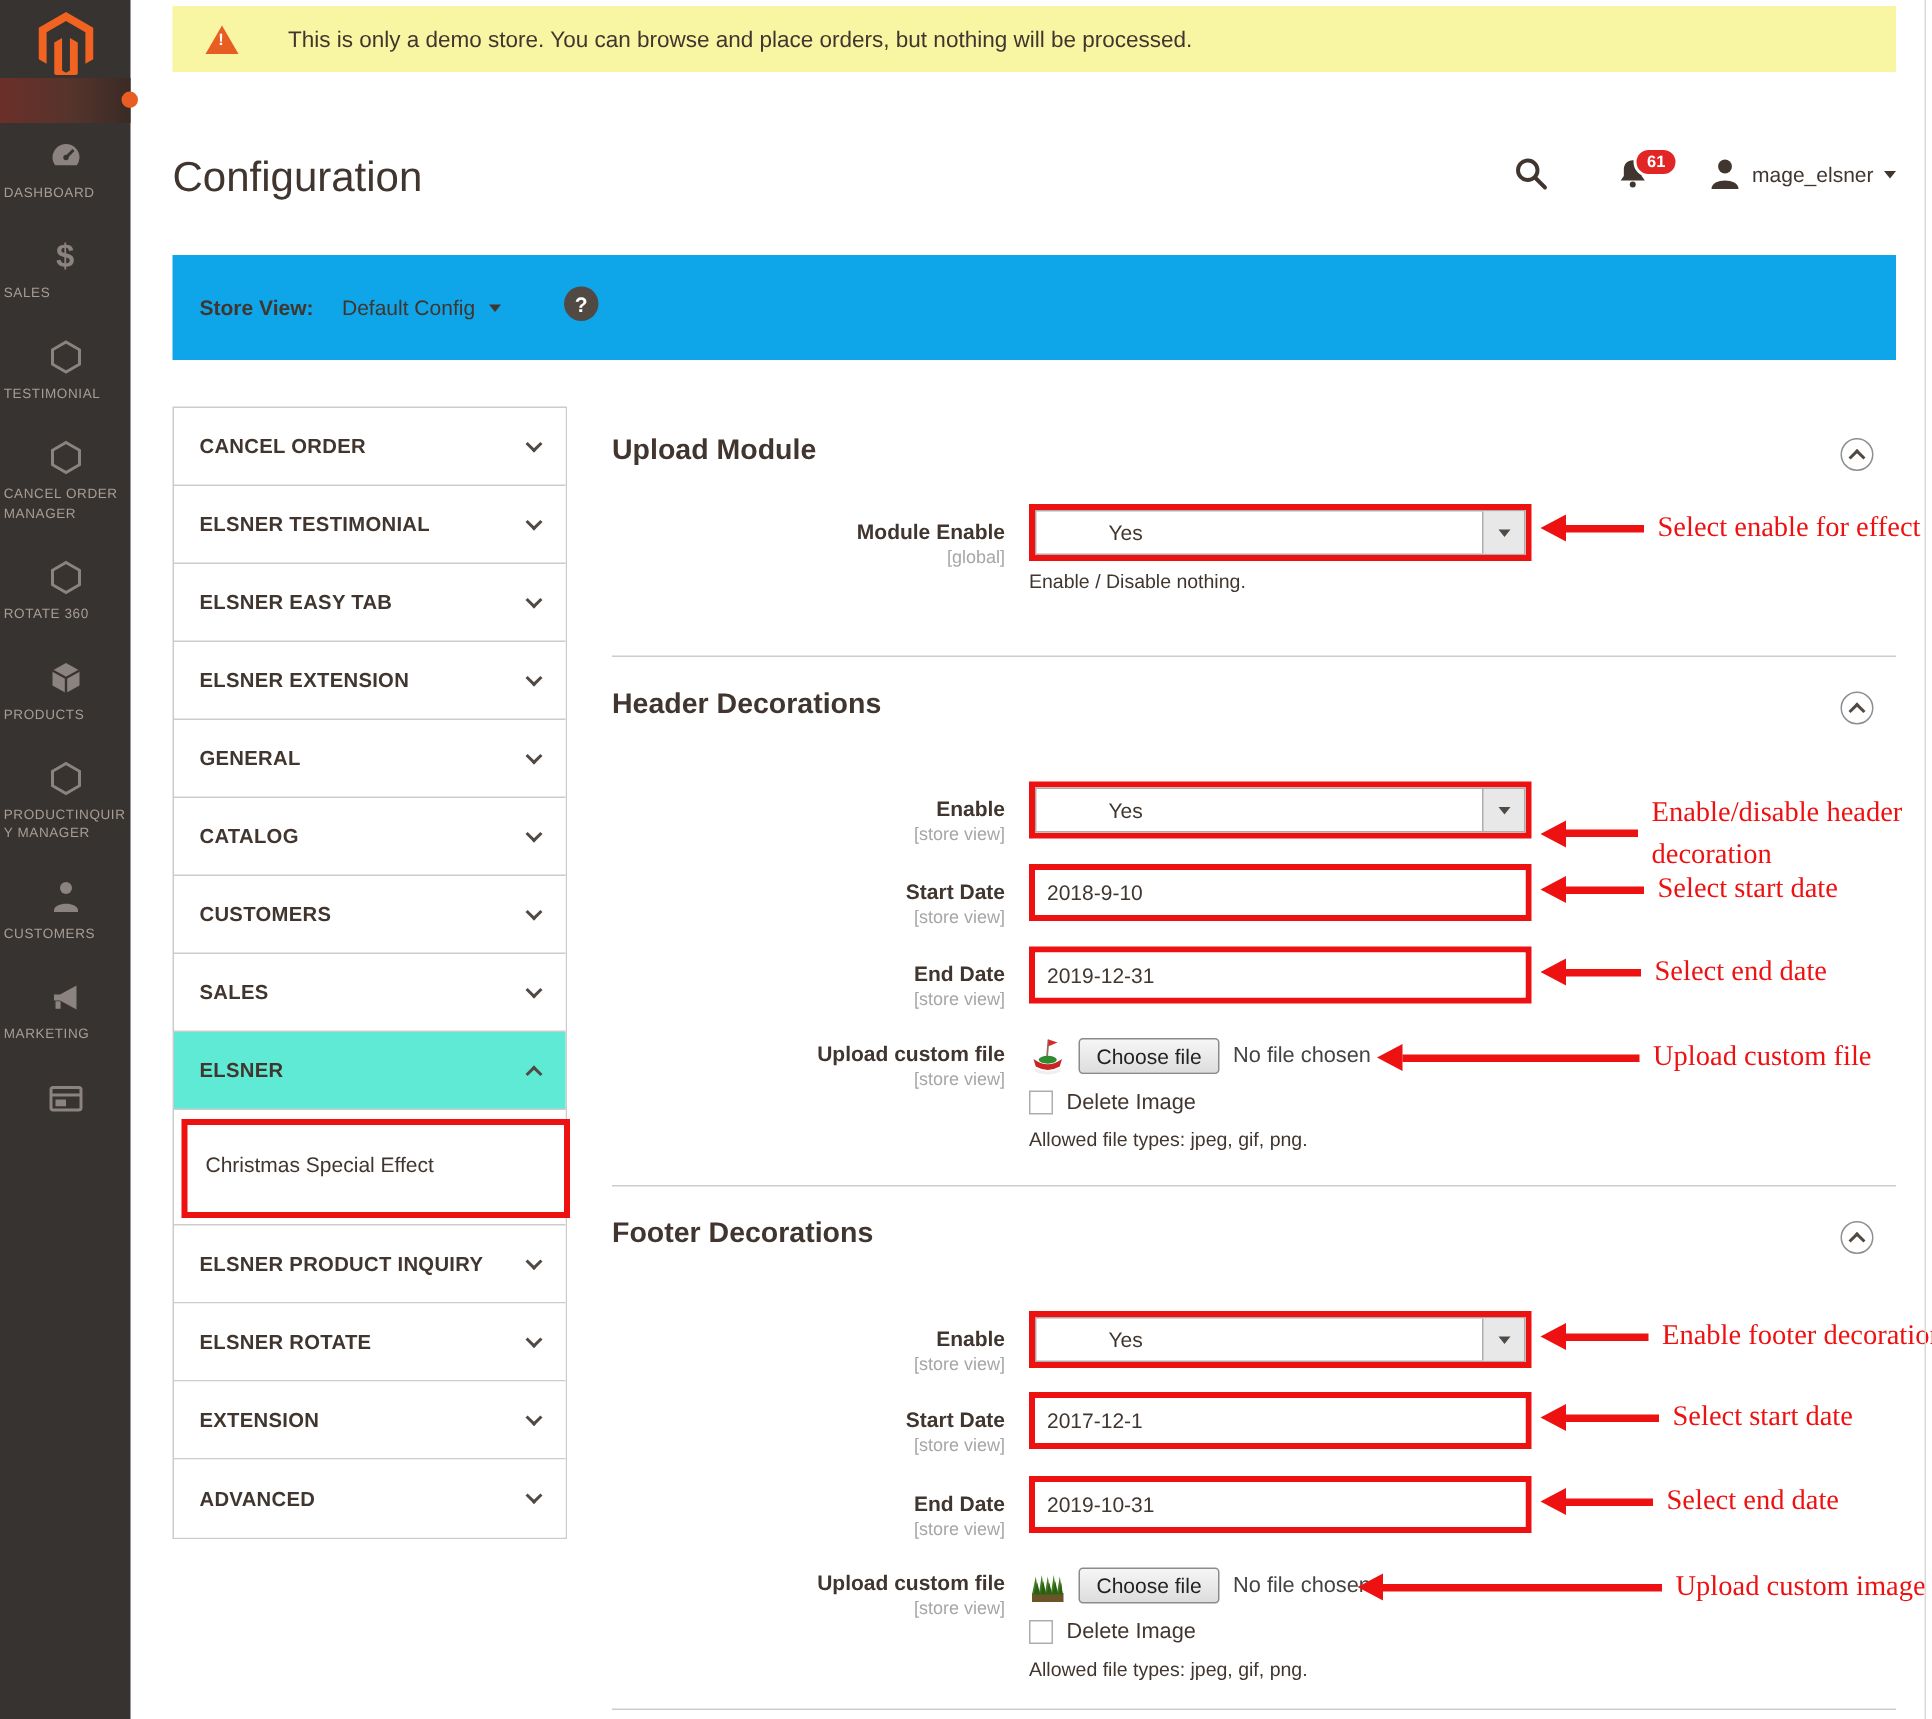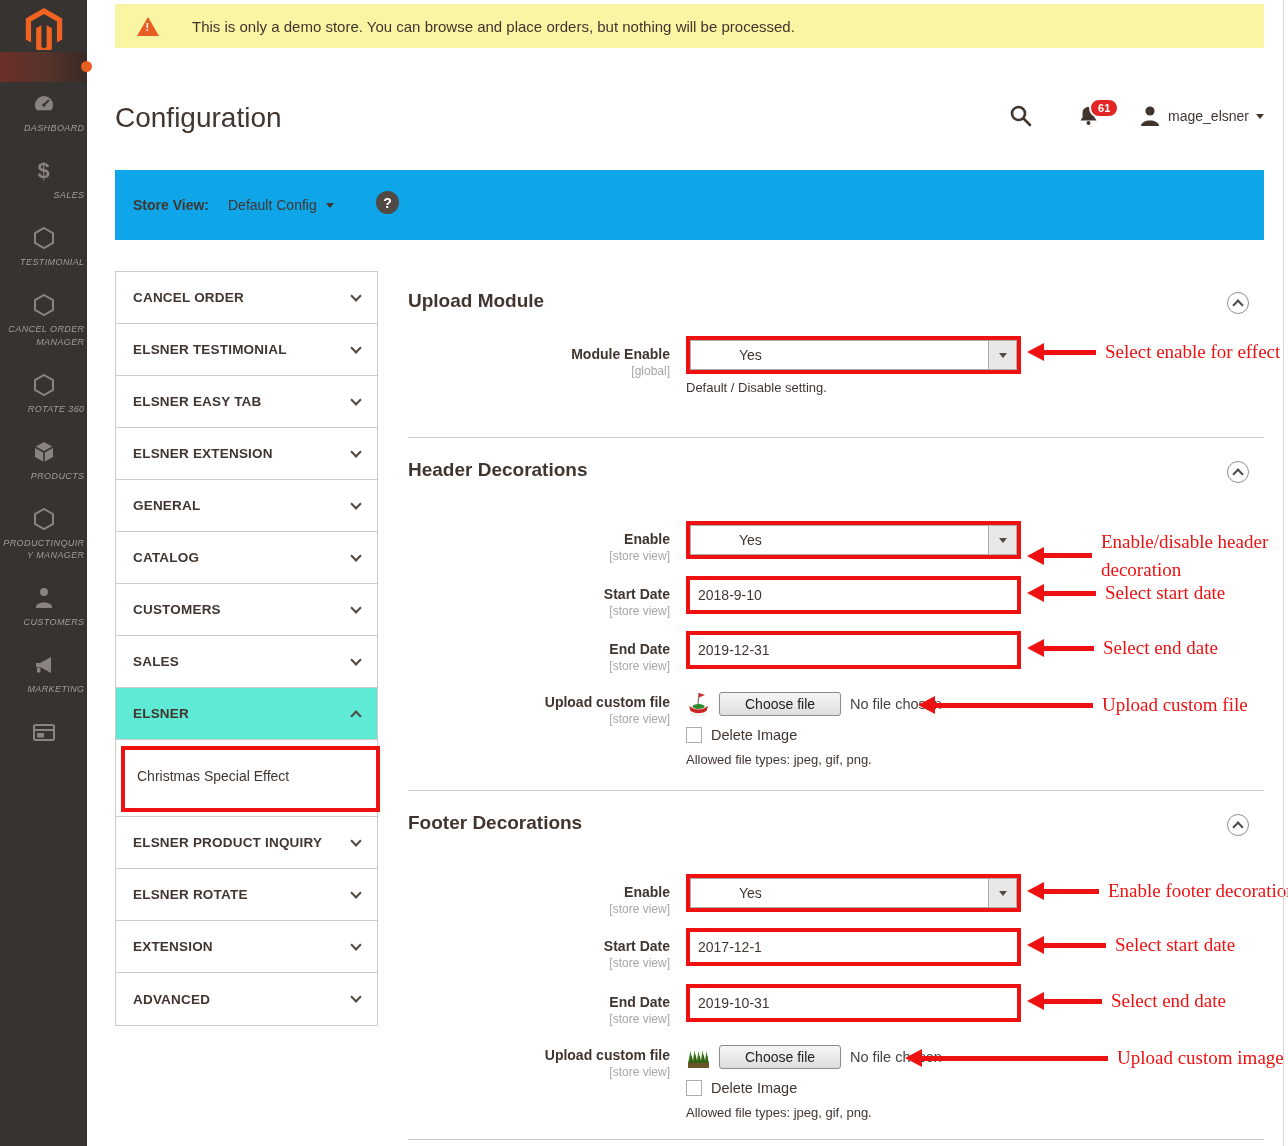--- a/index.html
+++ b/index.html
@@ -12,21 +12,21 @@
   .logo-wrap svg { width:38px; height:42px; }
   .menu-band { position:relative; height:30px; margin-top:2px;
     background:linear-gradient(to right,#6b2f28,#55342c 55%,#3a2a25); }
   .menu-band .band-dot { position:absolute; right:-5px; top:9px; width:11px; height:11px;
     border-radius:50%; background:#e85d22; }
   .side-items { display:flex; flex-direction:column; align-items:center; padding-top:9px; }
   .side-item { display:flex; flex-direction:column; align-items:center; width:84px;
     margin-bottom:24px; cursor:pointer; }
   .side-item .s-icon { height:26px; display:flex; align-items:center; justify-content:center; }
   .side-item .s-label { margin-top:5px; font-size:9px; color:#a79d95; letter-spacing:.4px;
-    text-align:right; line-height:1.35; width:82px; overflow-wrap:anywhere;font-style:italic; }
+    text-align:left; line-height:1.35; width:82px; overflow-wrap:anywhere; }
   .dollar { font-size:22px; font-weight:bold; color:#8a837f; line-height:1; }
 
   
   .banner { position:absolute; left:115px; top:4px; width:1149px; height:44px;
     background:#f8f5a3; display:flex; align-items:center; }
   .warn-tri { margin-left:22px; width:0; height:0; border-left:11px solid transparent;
     border-right:11px solid transparent; border-bottom:19px solid #e85d22; position:relative; }
   .warn-tri span { position:absolute; left:-2.5px; top:4px; color:#fff; font-weight:bold; font-size:11px; }
   .banner-text { margin-left:33px; font-size:15px; color:#41362f; }
 
@@ -95,21 +95,21 @@
   .sel .sel-caret { width:0; height:0; border-left:4px solid transparent; border-right:4px solid transparent;
     border-top:5px solid #514943; }
   .date-input { width:327px; height:30px; border:none; outline:none; padding:0 8px;
     font-size:14px; color:#41362f; font-family:"Liberation Sans", sans-serif; }
   .fcomment { margin-top:6px; font-size:13px; color:#41362f; }
 
   .file-line { display:flex; align-items:center; }
   .thumb { width:25px; height:26px; margin-right:8px; }
   .choose-btn { font-family:"Liberation Sans", sans-serif; font-size:14px; color:#222;
     background:linear-gradient(#f6f6f6,#dddddd); border:1px solid #8b8b8b; border-radius:3px;
-    padding:3px 25px; cursor:pointer; }
+    padding:3px 11px; cursor:pointer; }
   .file-status { margin-left:9px; font-size:14.5px; color:#444; }
   .chk-line { display:flex; align-items:center; margin-top:10px; }
   .checkbox { width:16px; height:16px; border:1px solid #adadad; background:#fff; cursor:pointer; }
   .chk-label { margin-left:9px; font-size:14.5px; color:#41362f; }
   .fnote { margin-top:9px; font-size:13px; color:#41362f; }
 
   
   .anno { position:absolute; display:flex; align-items:center; color:#ed1111;
     font-family:"Liberation Serif", serif; font-size:19px; }
   .anno .a-head { width:0; height:0; border-top:9px solid transparent; border-bottom:9px solid transparent;
@@ -334,21 +334,21 @@
     </div>
     <div class="field-col">
       <div class="red-box">
         <div class="sel">
           <span class="sel-text">Yes</span>
           <span class="sel-btn">
               <span class="sel-caret"></span>
             </span>
         </div>
       </div>
-      <div class="fcomment">Default / Disable setting.</div>
+      <div class="fcomment">Enable / Disable nothing.</div>
     </div>
     <div class="anno" style="left:619px; top:5px;">
       <span class="a-head"></span>
       <span class="a-tail" style="width:52px;"></span>
       <span class="a-text">Select enable for effect</span>
     </div>
   </div>
 
   <div class="divider" style="top:437px;"></div>
 

